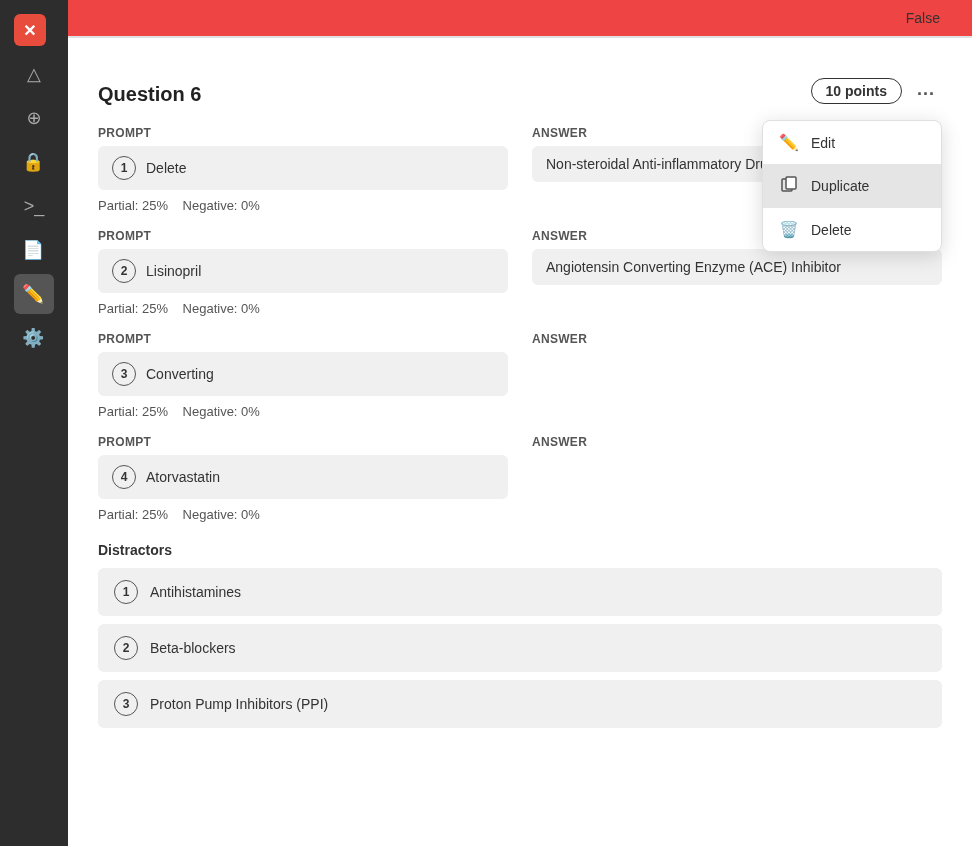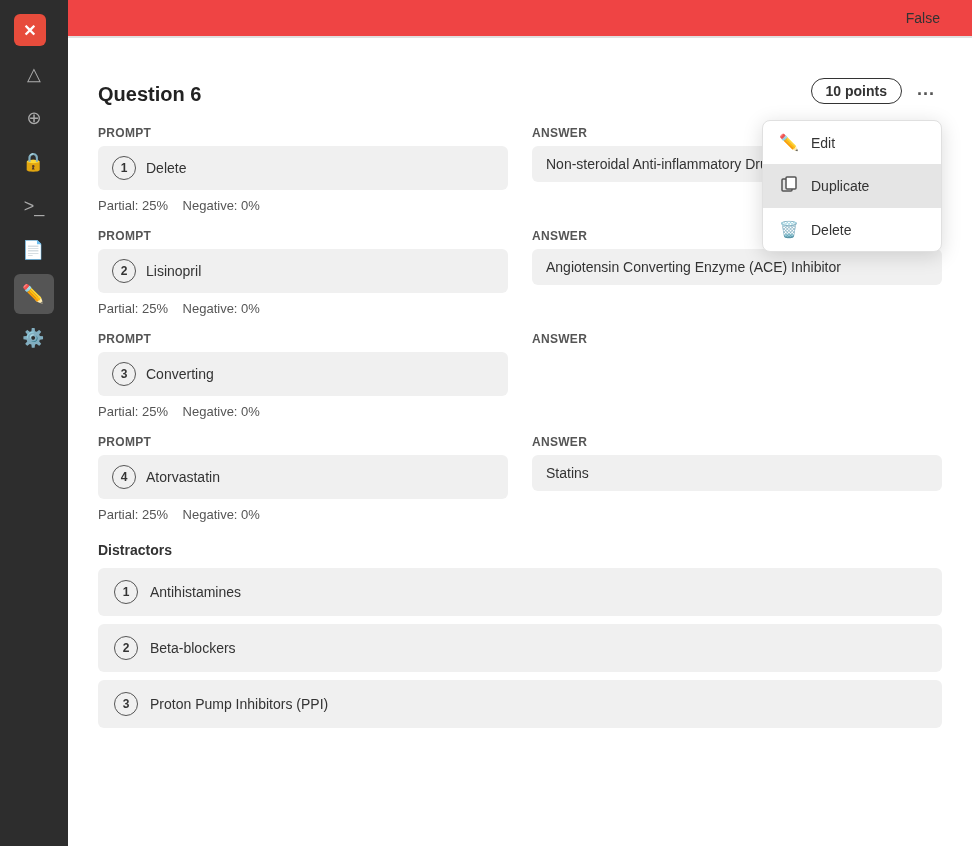--- a/index.html
+++ b/index.html
@@ -334,23 +334,20 @@
     <div class="match-row">
       <div class="match-col">
         <div class="match-label">Prompt</div>
         <div class="match-item">
           <div class="item-number">4</div>
           <span>Atorvastatin</span>
         </div>
       </div>
       <div class="match-col">
         <div class="match-label">Answer</div>
-        <div class="match-item">
-          <span>Statins</span>
-        </div>
       </div>
     </div>
     <div class="partial-row">
       <span>Partial: 25%</span>&nbsp;&nbsp;&nbsp;
       <span>Negative: 0%</span>
     </div>
 
     <div class="distractors-section">
       <div class="distractors-title">Distractors</div>
 

